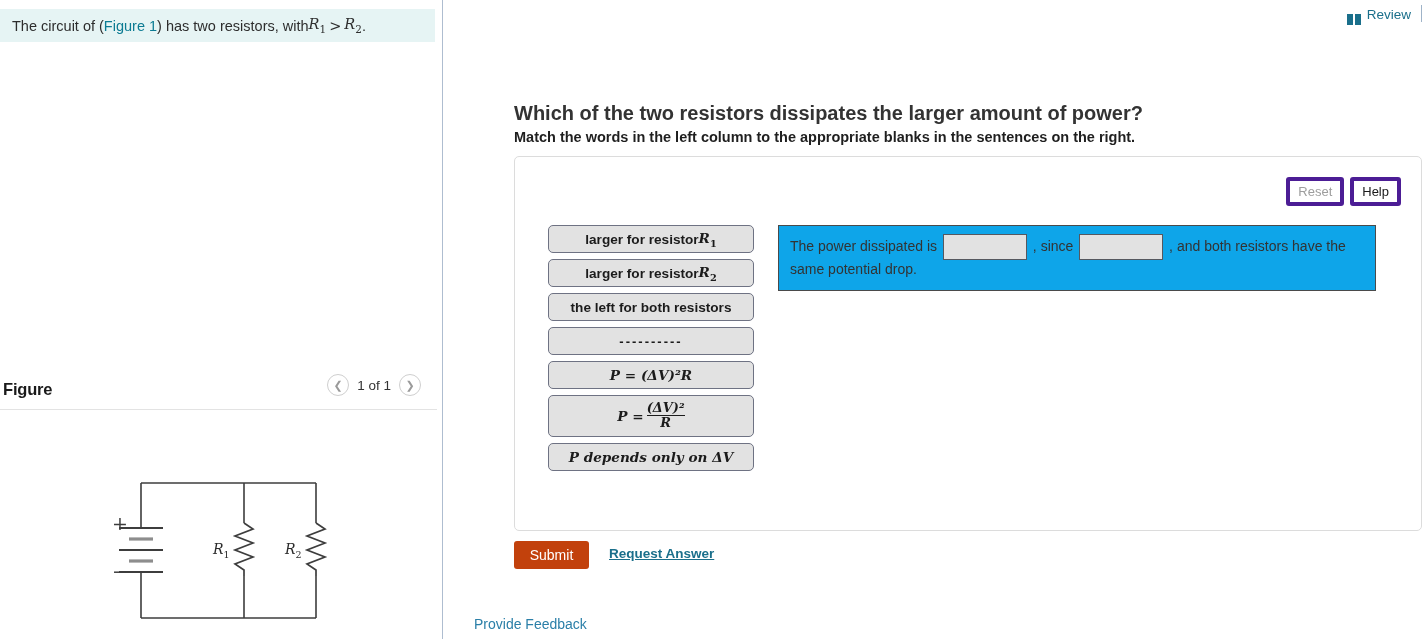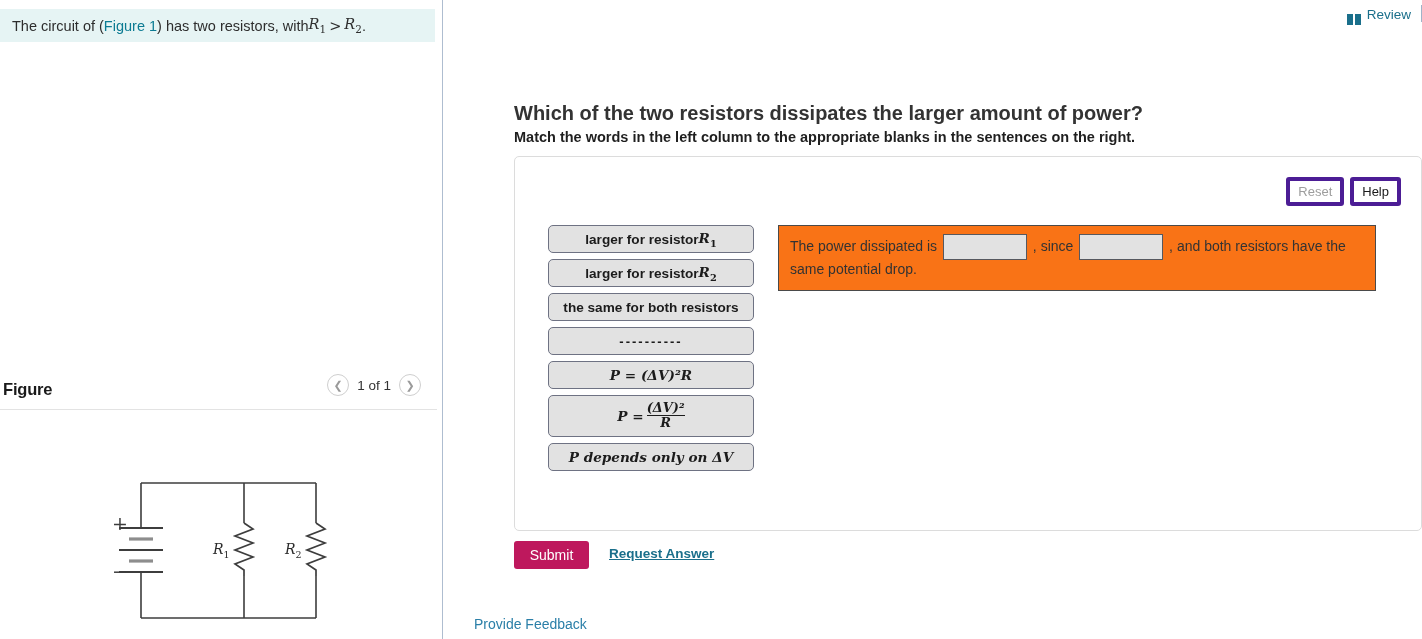--- a/index.html
+++ b/index.html
@@ -140,38 +140,38 @@
   .frac .num { font-size: 0.95em; line-height: 1.08; }
   .frac .den {
     font-size: 0.95em; line-height: 1.15;
     border-top: 1.2px solid #1b1b1b; width: 100%; text-align: center;
   }
 
   .sentence-box {
     position: absolute; left: 263px; top: 68px;
     width: 598px; height: 66px;
     border: 1.6px solid #4a4a4a;
-    background: #f97316;
+    background: #0ea5e9;
     padding: 8px 11px;
     font-size: 14px; color: #333;
     line-height: 18px;
   }
   .blank {
     display: inline-block;
     width: 84px; height: 26px;
     background: #e2e2e2;
     border: 1.6px solid #56585f;
     vertical-align: middle;
     margin: 0 2px;
   }
 
   .submit-btn {
     position: absolute; left: 70px; top: 541px;
     width: 75px; height: 28px;
-    background: #be185d; color: #fff;
+    background: #c2410c; color: #fff;
     border: none; border-radius: 3px;
     font-size: 14px; font-family: "Liberation Sans", sans-serif;
     cursor: pointer;
   }
   .request-link {
     position: absolute; left: 165px; top: 546px;
     font-size: 13.5px; font-weight: bold;
     color: #1a6f8b; text-decoration: underline;
   }
   .feedback-link {
@@ -273,21 +273,21 @@
           <span>larger for resistor </span>
             <span class="mth"><span>R</span><sub>1</sub></span>
         </div>
 
         <div class="tile h1">
           <span>larger for resistor </span>
             <span class="mth"><span>R</span><sub>2</sub></span>
         </div>
 
         <div class="tile h1">
-          <span>the same for both resistors</span>
+          <span>the left for both resistors</span>
         </div>
 
         <div class="tile h1">
           <span class="dashes">----------</span>
         </div>
 
         <div class="tile h1">
           <span class="mth">P = (ΔV)²R</span>
         </div>
 

